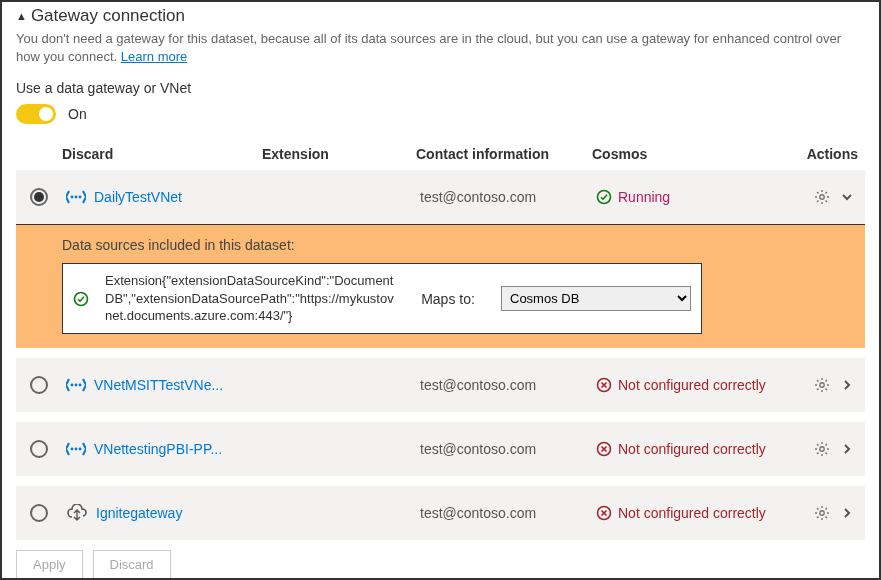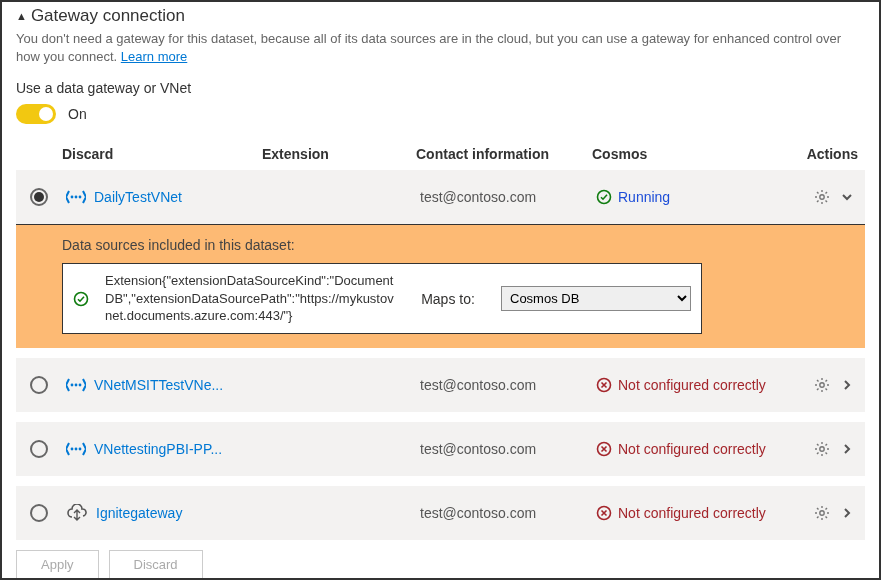--- a/index.html
+++ b/index.html
@@ -97,21 +97,21 @@
   }
   .radio.checked::after {
     content:"";
     width: 10px; height: 10px; background:#333; border-radius:50%;
   }
   .gw-name { display:flex; align-items:center; gap:8px; font-size:14px; }
   .gw-name .nm { color:#0078d4; }
   .contact { color:#555; font-size:14px; }
 
   .status { display:flex; align-items:center; gap:6px; font-size:14px; }
-  .status.ok { color:#1d4ed8; }
+  .status.ok { color:#be185d; }
   .status.err { color:#a4262c; }
 
   .actions-cell { display:flex; align-items:center; justify-content:flex-end; gap:10px; padding-right:12px; color:#666; }
   .icon-btn { cursor:pointer; display:inline-flex; }
 
   .expand-block {
     background:#fdba74;
     padding: 6px 10px 14px 46px;
     margin-bottom:10px;
     border-top:1px solid #333;
@@ -128,21 +128,21 @@
   }
   .ds-text { font-size:13px; color:#333; line-height:1.35; word-break:break-all; }
   .maps-label { font-size:14px; text-align:center; padding-right:4px; }
   .ds-select {
     width:100%; height:25px; border:1px solid #888; font-size:13px; padding:2px 4px;
   }
 
   .footer-btns { display:flex; gap:10px; margin-top:10px; }
   .btn {
     border:1px solid #ccc; background:#fff;
-    color:#aaa; padding:6px 24px; font-size:13px;
+    color:#aaa; padding:6px 16px; font-size:13px;
     cursor:default;
     text-align:right;
   }
 
   svg { display:block; }
 </style>
 </head>
 <body>
 
 <div class="frame">

